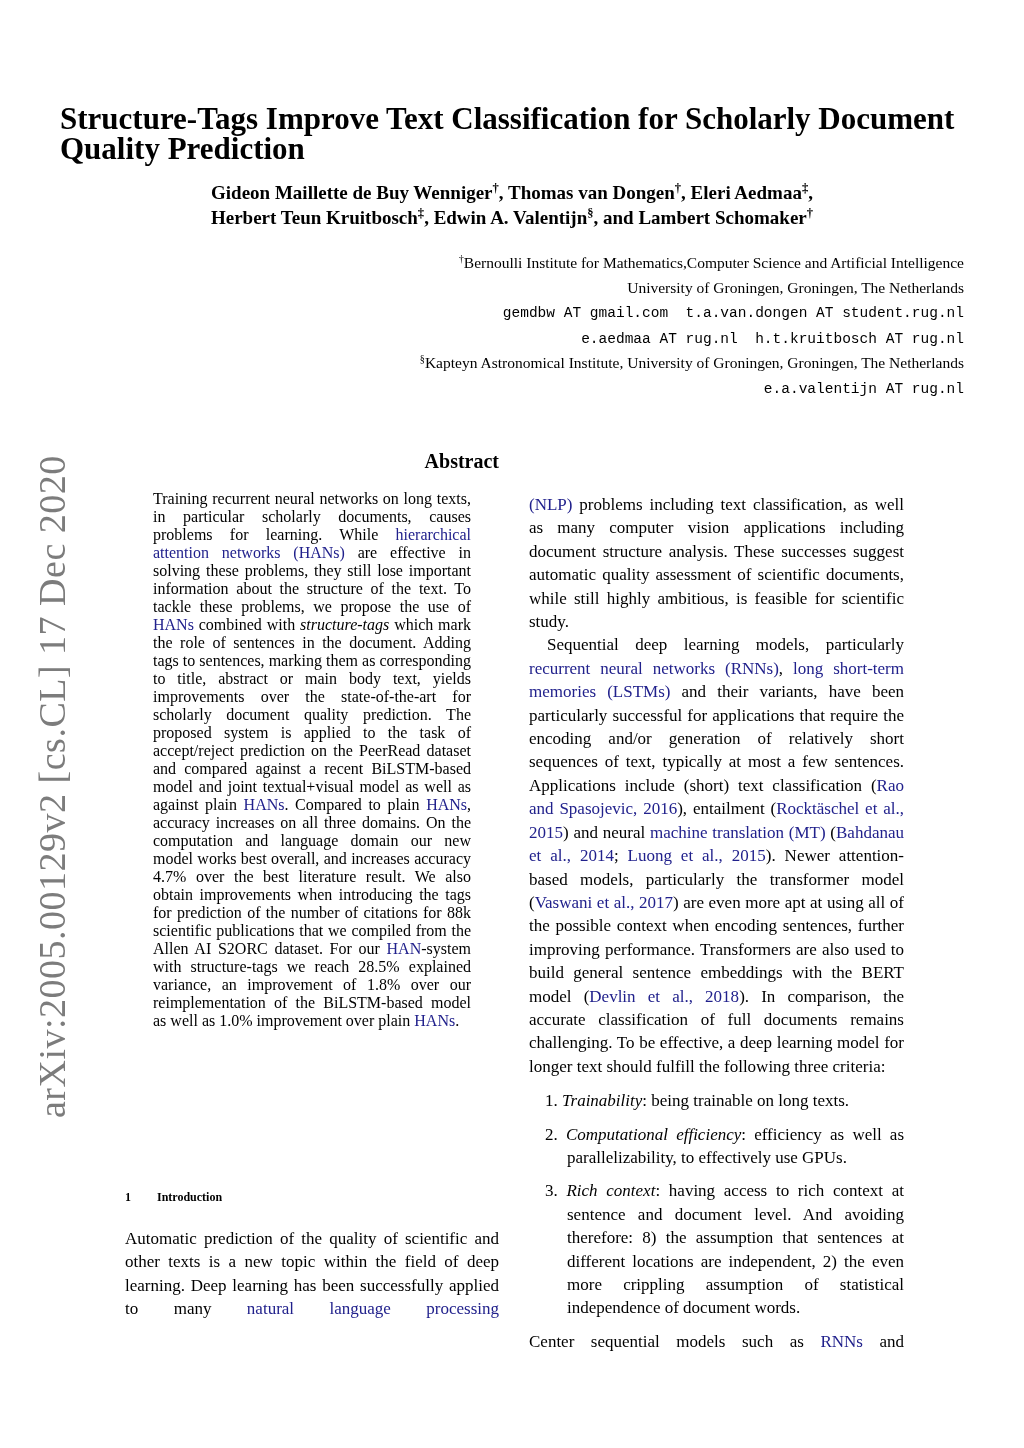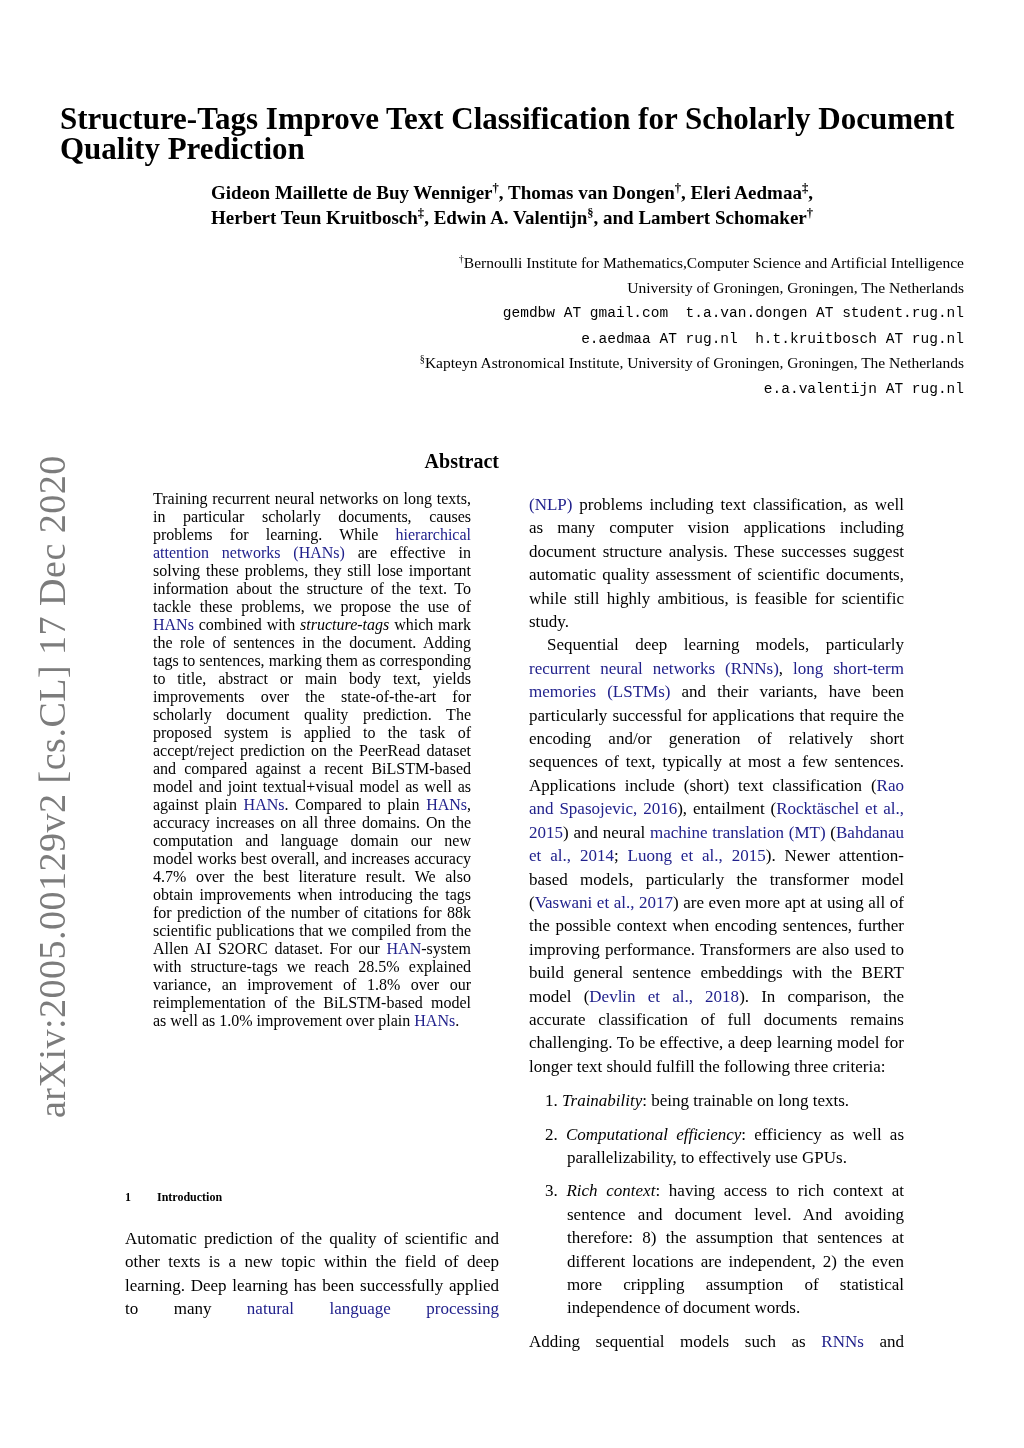--- a/index.html
+++ b/index.html
@@ -133,16 +133,16 @@
   </div>
 
   <div class="col-right">
     <div class="para"><span class="link">(NLP)</span><span> problems including text classification, as well as many computer vision applications including document structure analysis. These successes suggest automatic quality assessment of scientific documents, while still highly ambitious, is feasible for scientific study.</span></div>
     <div class="para indent-first"><span>Sequential deep learning models, particularly </span><span class="link">recurrent neural networks (RNNs)</span><span>, </span><span class="link">long short-term memories (LSTMs)</span><span> and their variants, have been particularly successful for applications that require the encoding and/or generation of relatively short sequences of text, typically at most a few sentences.  Applications include (short) text classification (</span><span class="link">Rao and Spasojevic, 2016</span><span>), entailment (</span><span class="link">Rocktäschel et al., 2015</span><span>) and neural </span><span class="link">machine translation (MT)</span><span> (</span><span class="link">Bahdanau et al., 2014</span><span>; </span><span class="link">Luong et al., 2015</span><span>). Newer attention-based models, particularly the transformer model (</span><span class="link">Vaswani et al., 2017</span><span>) are even more apt at using all of the possible context when encoding sentences, further improving performance. Transformers are also used to build general sentence embeddings with the BERT model (</span><span class="link">Devlin et al., 2018</span><span>). In comparison, the accurate classification of full documents remains challenging. To be effective, a deep learning model for longer text should fulfill the following three criteria:</span></div>
     <div class="criteria-list">
       <div class="para li"><span>1. </span><span class="i">Trainability</span><span>: being trainable on long texts.</span></div>
       <div class="para li"><span>2. </span><span class="i">Computational efficiency</span><span>: efficiency as well as parallelizability, to effectively use GPUs.</span></div>
       <div class="para li"><span>3. </span><span class="i">Rich context</span><span>: having access to rich context at sentence and document level.  And avoiding therefore:  8) the assumption that sentences at different locations are independent, 2) the even more crippling assumption of statistical independence of document words.</span></div>
     </div>
-    <div class="para cont closing"><span>Adding sequential models such as </span><span class="link">RNNs</span><span> and</span></div>
+    <div class="para cont closing"><span>Center sequential models such as </span><span class="link">RNNs</span><span> and</span></div>
   </div>
 
 </div>
 
 </body></html>

